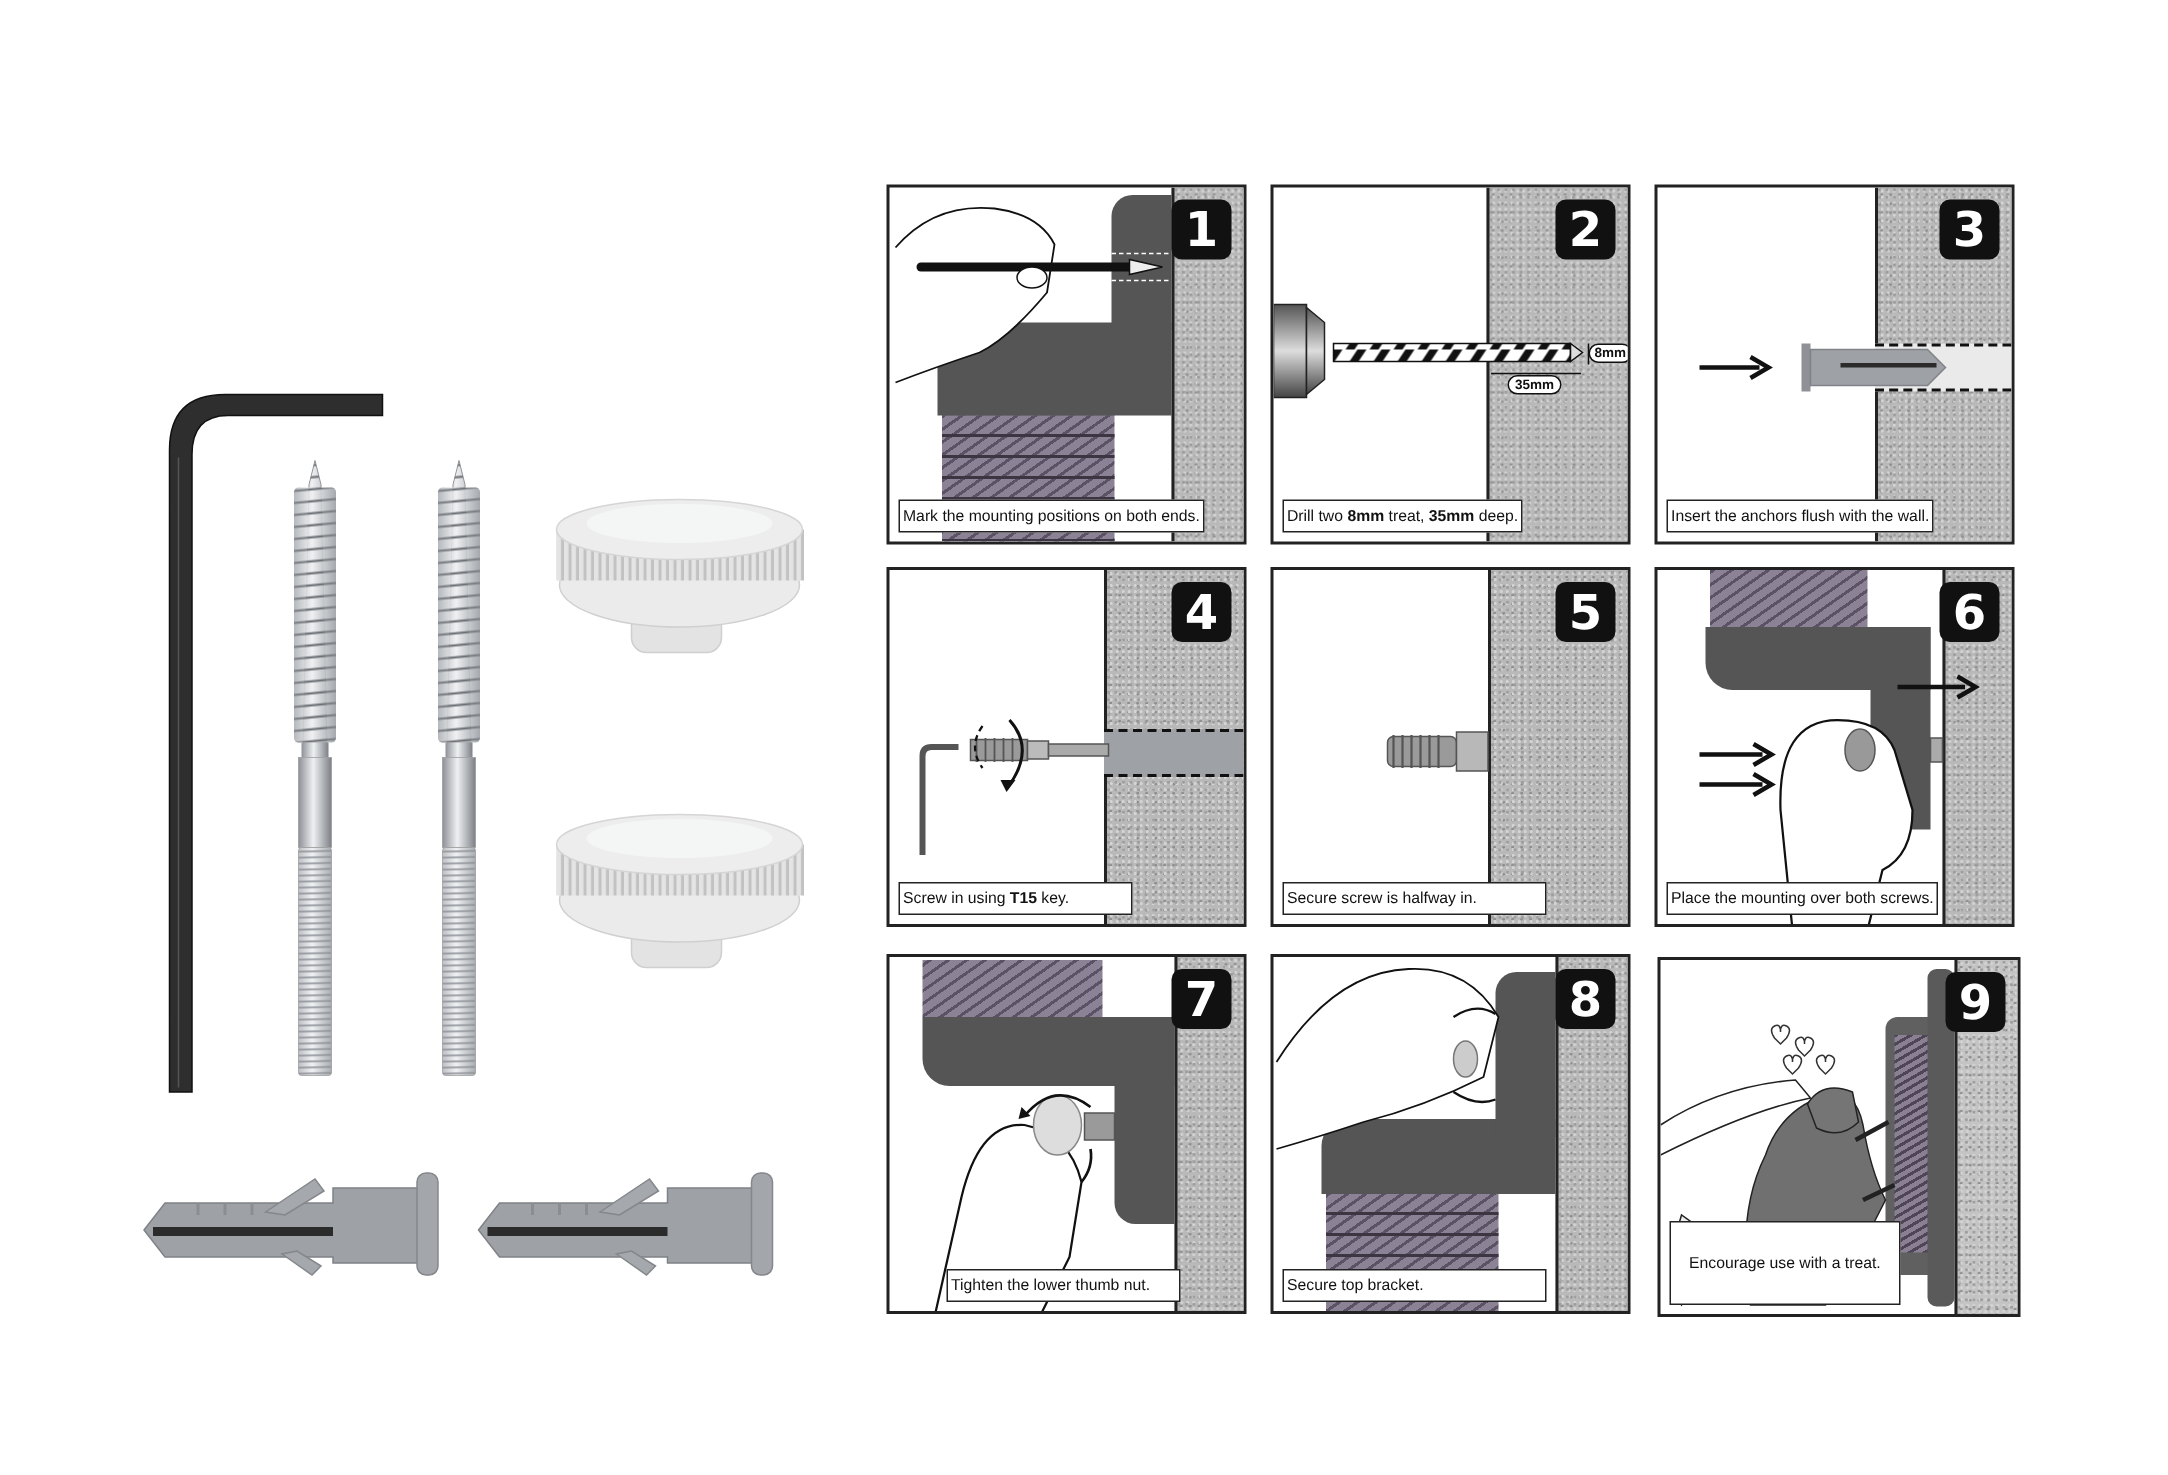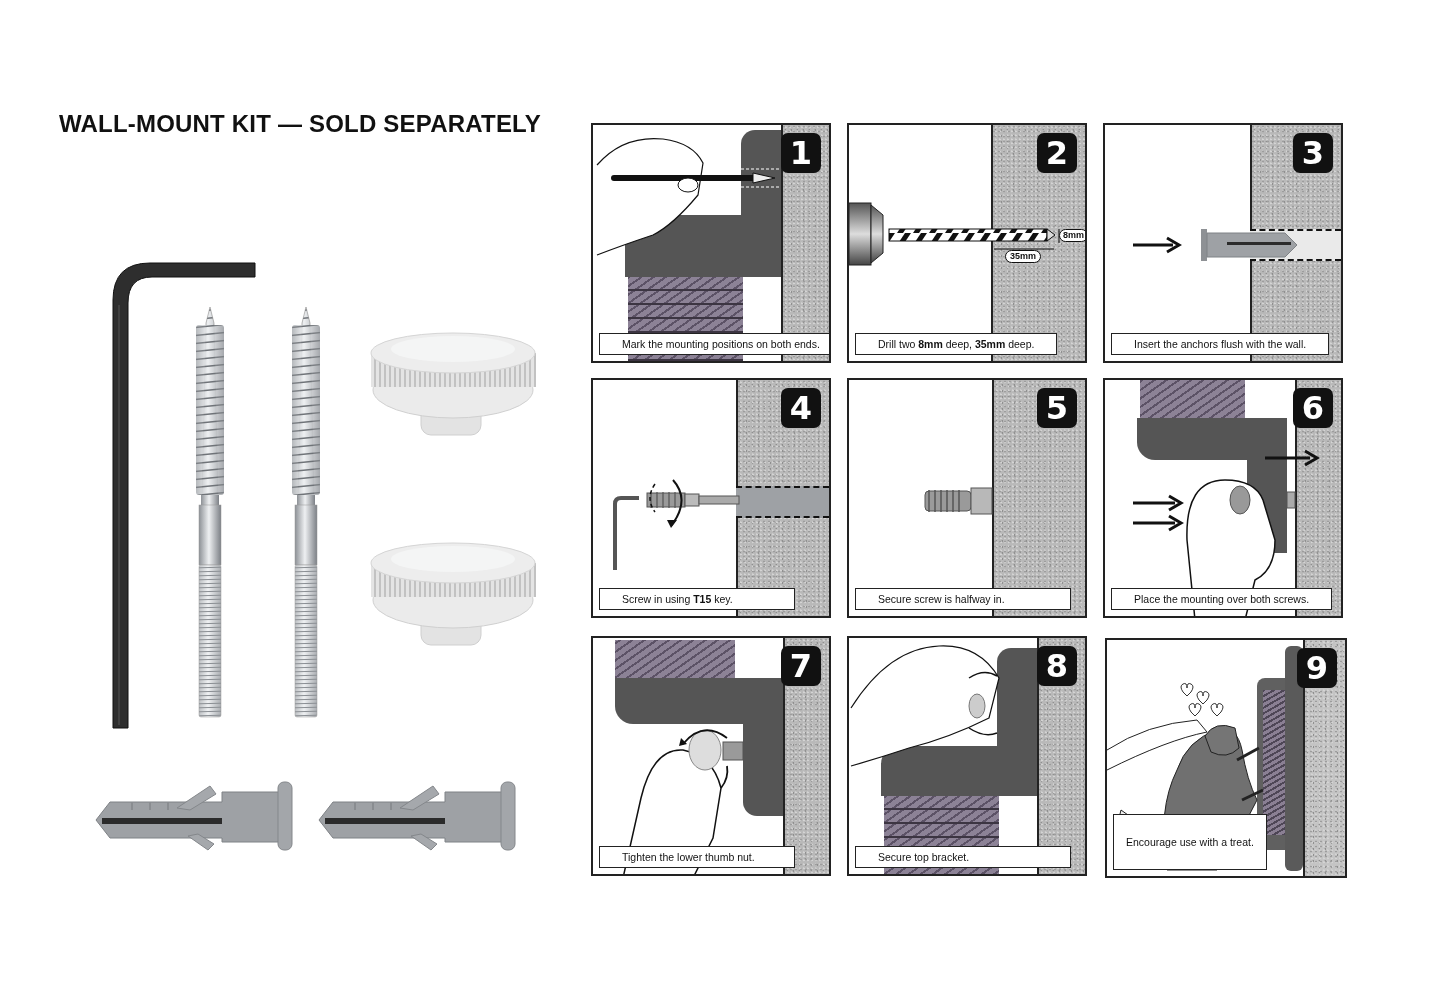--- a/index.html
+++ b/index.html
@@ -15,31 +15,30 @@
   
   .panel { position:absolute; width:240px; height:240px; border:2.5px solid #222; background:#fff; overflow:hidden; box-sizing:border-box; }
   .wall { position:absolute; top:0; bottom:0; background:#b9b9b9;
     background-image:
       radial-gradient(circle at 20% 30%, #9d9d9d 0.8px, transparent 1.2px),
       radial-gradient(circle at 70% 60%, #d4d4d4 0.8px, transparent 1.2px),
       radial-gradient(circle at 40% 80%, #8f8f8f 0.7px, transparent 1.1px);
     background-size:5px 5px, 4px 4px, 6px 6px;
     border-left:2px solid #222; }
   .badge { position:absolute; top:8px; right:8px; width:40px; height:40px; background:#111; border-radius:7px; color:#fff; font-weight:bold; font-size:32px; line-height:40px; text-align:center; font-family:"DejaVu Sans", sans-serif; }
-  .caption { position:absolute; left:6px; bottom:6px; background:#fff; border:1.5px solid #222; font-size:10.5px; line-height:20px; padding:0 22px; white-space:nowrap; color:#111; }
+  .caption { position:absolute; left:6px; bottom:6px; background:#fff; border:1.5px solid #222; font-size:10.5px; line-height:20px; padding:0 2px; white-space:nowrap; color:#111; }
   .caption b { font-weight:bold; }
   .bracket { position:absolute; background:#555; }
   .rope { position:absolute; background:repeating-linear-gradient(-35deg, #8c8296 0 5px, #5c5266 5px 7px); }
   .ropebands { position:absolute; background:repeating-linear-gradient(180deg, transparent 0 12px, #3c3542 12px 14px); }
 </style>
 </head>
 <body>
 
 <div class="kit-title">
-  <div class="t1">WALL-MOUNT KIT — SOLD SEPARATELY</div>
 </div>
 
 <div class="part" style="left:100px;top:255px;width:165px;height:480px;">
   <svg width="165" height="480" viewBox="0 0 165 480">
     <path d="M13 473 L13 45 Q13 8 50 8 L155 8 L155 22 L52 22 Q28 22 28 48 L28 473 Z" fill="#2e2e2e" stroke="#111" stroke-width="1"></path>
     <line x1="19" y1="50" x2="19" y2="470" stroke="#555" stroke-width="1"></line>
   </svg>
 </div>
 
 <div class="part" style="left:190px;top:305px;width:40px;height:420px;">
@@ -165,21 +164,21 @@
     <rect x="0" y="78" width="22" height="62" fill="url(#chuck)" stroke="#222"></rect>
     <path d="M22 80 L34 90 L34 128 L22 138 Z" fill="url(#chuck)" stroke="#222"></path>
     <rect x="40" y="104" width="158" height="12" fill="url(#bit)" stroke="#111"></rect>
     <path d="M198 104 L206 110 L198 116 Z" fill="#ddd" stroke="#111"></path>
     <line x1="210" y1="104" x2="210" y2="118" stroke="#111"></line>
     <line x1="145" y1="124" x2="205" y2="124" stroke="#111"></line>
   </svg>
   <div style="position:absolute;left:210px;top:104px;font-size:9px;font-weight:bold;border:1px solid #111;border-radius:8px;background:#fff;padding:0 3px;line-height:11px;">8mm</div>
   <div style="position:absolute;left:156px;top:125px;font-size:9px;font-weight:bold;border:1px solid #111;border-radius:8px;background:#fff;padding:0 4px;line-height:11px;">35mm</div>
   <div class="badge">2</div>
-  <div class="caption"><span>Drill two </span><b>8mm</b><span> deep, </span><b>35mm</b><span> deep.</span></div>
+  <div class="caption"><span>Drill two </span><b>8mm</b><span> treat, </span><b>35mm</b><span> deep.</span></div>
 </div>
 
 <div class="panel" style="left:1103px;top:123px;">
   <div class="wall" style="left:145px;right:0;"></div>
   <div style="position:absolute;left:145px;top:104px;right:0;height:28px;background:#eaeaea;border-top:2px dashed #111;border-bottom:2px dashed #111;"></div>
   <svg style="position:absolute;left:0;top:0" width="200" height="160">
     <line x1="28" y1="120" x2="68" y2="120" stroke="#111" stroke-width="3"></line>
     <path d="M62 113 L74 120 L62 127" fill="none" stroke="#111" stroke-width="3"></path>
     <rect x="96" y="104" width="6" height="32" fill="#8e9195"></rect>
     <path d="M102 108 L180 108 L192 120 L180 132 L102 132 Z" fill="#9ea1a5" stroke="#7f8286"></path>
@@ -257,21 +256,21 @@
   <div class="bracket" style="left:150px;top:40px;width:40px;height:138px;border-bottom-left-radius:14px;"></div>
   <svg style="position:absolute;left:0;top:0" width="200" height="240">
     <path d="M30 240 L48 160 Q60 110 90 112 Q120 118 128 150 L120 200 L100 240 Z" fill="#fff" stroke="#111" stroke-width="1.5"></path>
     <ellipse cx="112" cy="112" rx="16" ry="20" fill="#ddd" stroke="#888"></ellipse>
     <rect x="130" y="104" width="20" height="18" fill="#9a9a9a" stroke="#555"></rect>
     <path d="M90 106 Q110 82 134 100" fill="none" stroke="#111" stroke-width="1.8"></path>
       <path d="M88 100 L86 108 L94 106" fill="#111"></path>
     <path d="M128 150 Q136 140 134 128" fill="none" stroke="#111" stroke-width="1.8"></path>
   </svg>
   <div class="badge">7</div>
-  <div class="caption" style="width:150px;">Tighten the lower thumb nut.</div>
+  <div class="caption" style="width:150px;margin-left:32px;">Tighten the lower thumb nut.</div>
 </div>
 
 <div class="panel" style="left:847px;top:636px;">
   <div class="wall" style="left:188px;right:0;"></div>
   <div class="bracket" style="left:32px;top:108px;width:156px;height:50px;border-top-left-radius:18px;"></div>
   <div class="bracket" style="left:148px;top:10px;width:40px;height:110px;border-top-left-radius:14px;"></div>
   <div class="rope" style="left:35px;top:158px;width:115px;height:82px;"></div>
   <div class="ropebands" style="left:35px;top:158px;width:115px;height:82px;"></div>
   <svg style="position:absolute;left:0;top:0" width="200" height="140">
     <path d="M2 70 Q40 10 90 8 Q130 6 150 40 L140 80 Q100 100 60 110 Q30 120 2 128" fill="#fff" stroke="#111" stroke-width="1.2"></path>

